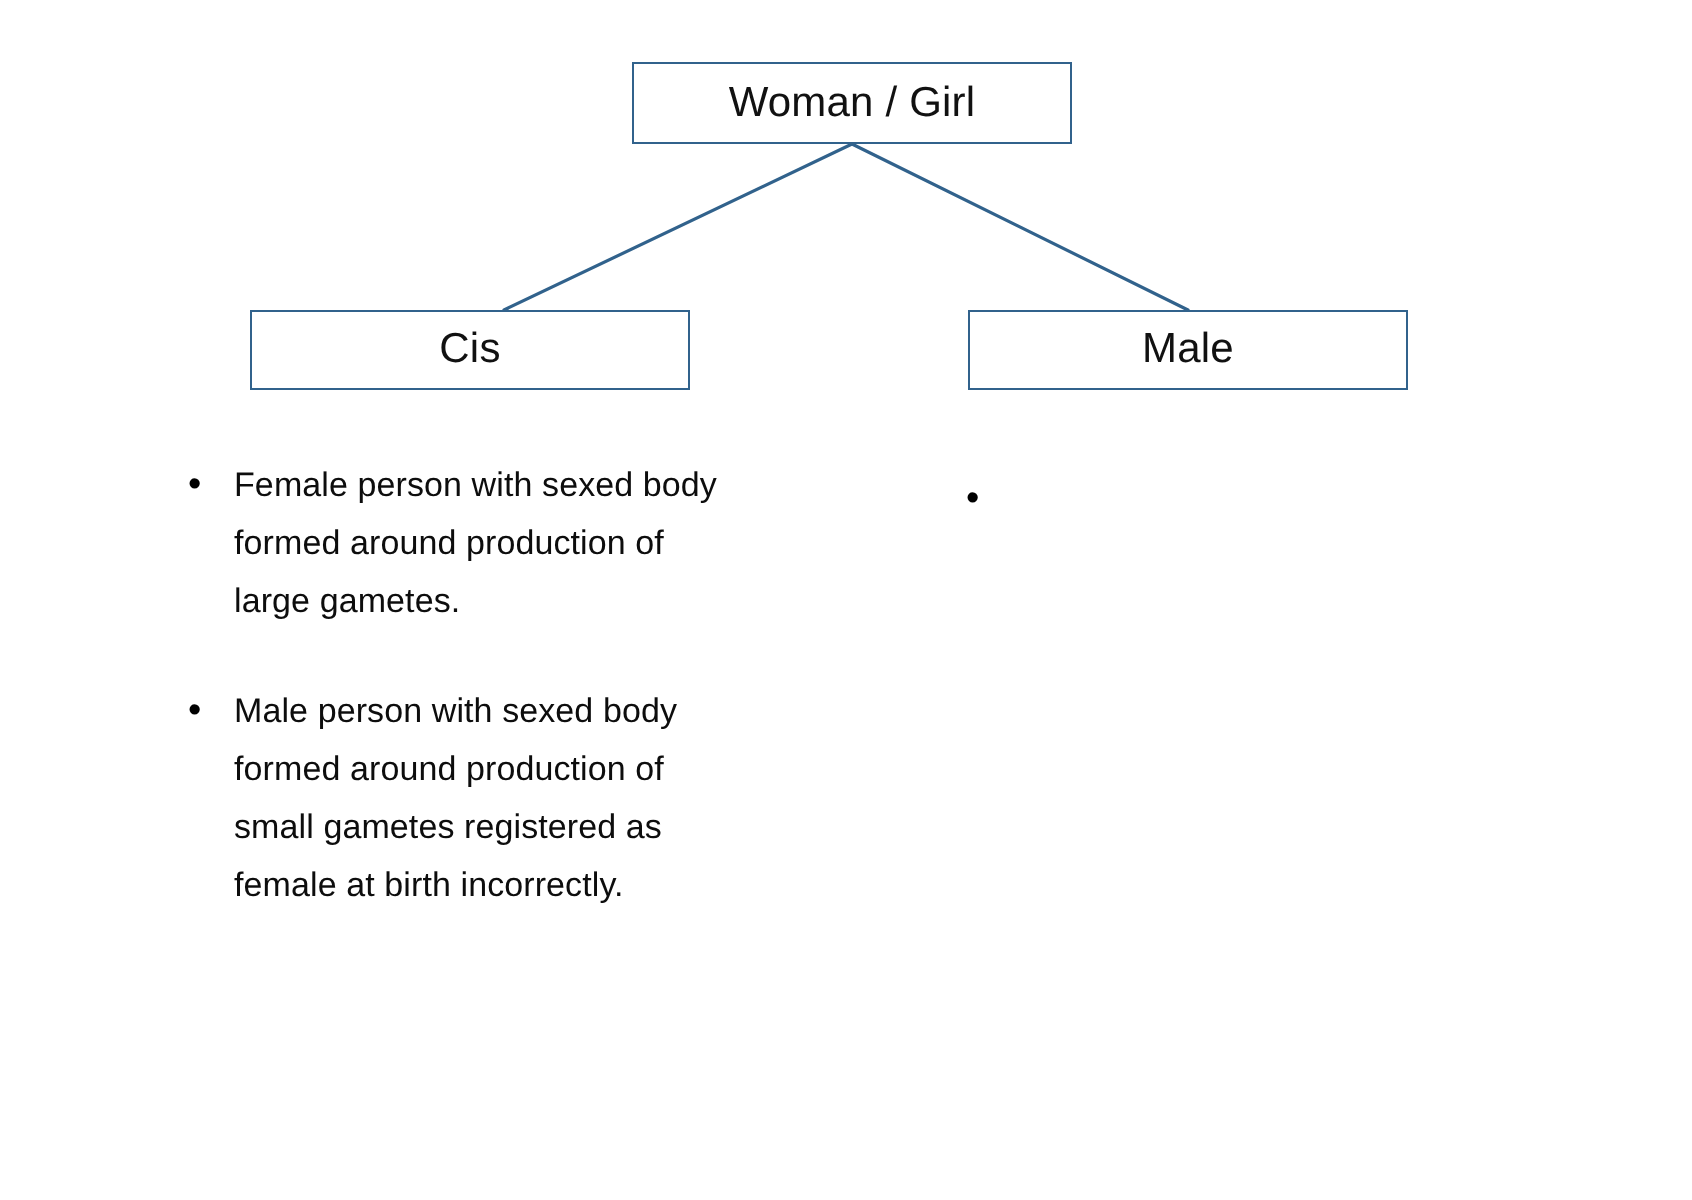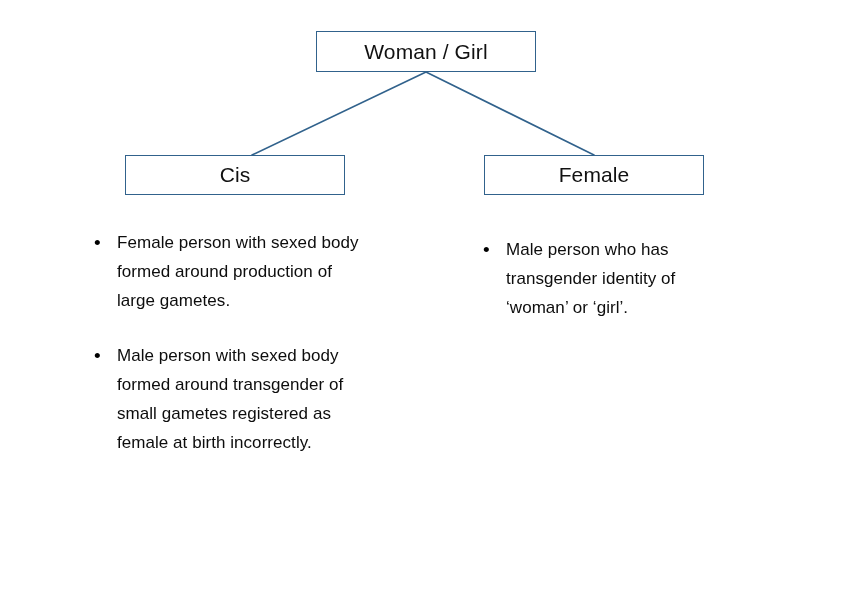--- a/index.html
+++ b/index.html
@@ -131,34 +131,33 @@
 
   <div class="node-box" id="box-cis">
     <span class="node-label">Cis</span>
   </div>
 
   <div class="node-box" id="box-root">
     <span class="node-label">Woman / Girl</span>
   </div>
 
   <div class="node-box" id="box-trans">
-    <span class="node-label">Female</span>
+    <span class="node-label">Male</span>
   </div>
 
   <div class="bullet-column" id="column-cis">
     <div class="bullet-item">
       <span class="bullet-marker">•</span>
       <span class="bullet-text">Female person with sexed body formed around production of large gametes.</span>
     </div>
     <div class="bullet-item">
       <span class="bullet-marker">•</span>
-      <span class="bullet-text">Male person with sexed body formed around transgender of small gametes registered as female at birth incorrectly.</span>
+      <span class="bullet-text">Male person with sexed body formed around production of small gametes registered as female at birth incorrectly.</span>
     </div>
   </div>
 
   <div class="bullet-column" id="column-trans">
     <div class="bullet-item">
       <span class="bullet-marker">•</span>
-      <span class="bullet-text">Male person who has transgender identity of ‘woman’ or ‘girl’.</span>
     </div>
   </div>
 
 </div>
 
 </body></html>

